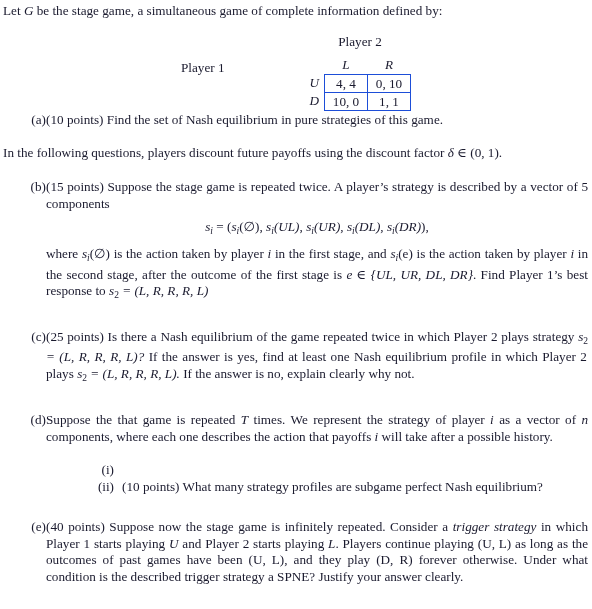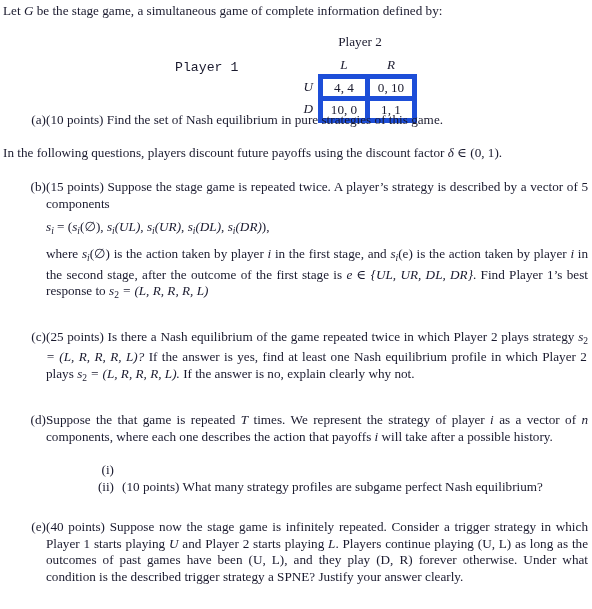--- a/index.html
+++ b/index.html
@@ -11,21 +11,21 @@
     width: 592px;
     height: 609px;
     overflow: hidden;
     font-family: "Liberation Serif", "DejaVu Serif", serif;
     color: #1a1a2e;
     font-size: 13.2px;
     line-height: 16.6px;
     -webkit-font-smoothing: antialiased;
   }
   .page { position: relative; width: 592px; height: 485px; }
-  i, .it { }
+  i, .it { font-style: italic; }
   .mathvar { font-style: italic; font-family: "Liberation Serif", "DejaVu Serif", serif; }
   .sub { font-size: 0.72em; vertical-align: -0.28em; font-style: italic; }
   .subn { font-size: 0.72em; vertical-align: -0.28em; font-style: normal; }
 
   
   .intro {
     position: absolute;
     left: 3px; top: 3px; width: 586px;
   }
 
@@ -38,21 +38,20 @@
   .matrix-inner {
     display: inline-block;
     position: relative;
     padding-left: 122px;
   }
   .p2label { text-align: center; margin-bottom: 6px; padding-left: 6px; }
   .p1label {
     position: absolute;
     left: 0px; top: 26px;
     white-space: nowrap;
-    font-family: Liberation Mono, monospace;
   }
   table.payoff {
     border-collapse: collapse;
     margin: 0 auto;
   }
   table.payoff td {
     padding: 0;
   }
   .colhead {
     font-style: italic;
@@ -62,21 +61,21 @@
     border: none;
   }
   .rowhead {
     font-style: italic;
     text-align: right;
     padding-right: 5px !important;
     border: none;
     width: 16px;
   }
   .cell {
-    border: 5px solid #1d4ed8;
+    border: 1px solid #1d4ed8;
     text-align: center;
     padding: 1px 7px !important;
     min-width: 28px;
     height: 15px;
     line-height: 15px;
     white-space: nowrap;
   }
   .corner { border: none; }
 
   
@@ -100,21 +99,21 @@
   .item.sub-item .lbl { width: 66px; }
   .item.sub-item .body { margin-left: 74px; text-align: left; }
 
   .plain-para {
     position: absolute;
     left: 3px;
     width: 586px;
     text-align: justify;
   }
   .formula {
-    text-align: left;
+    text-align: center;
     margin: 7px 0 7px 0;
     white-space: nowrap;
   }
   .nowrap { white-space: nowrap; }
 </style>
 </head>
 <body>
 
 <div class="page">
 

